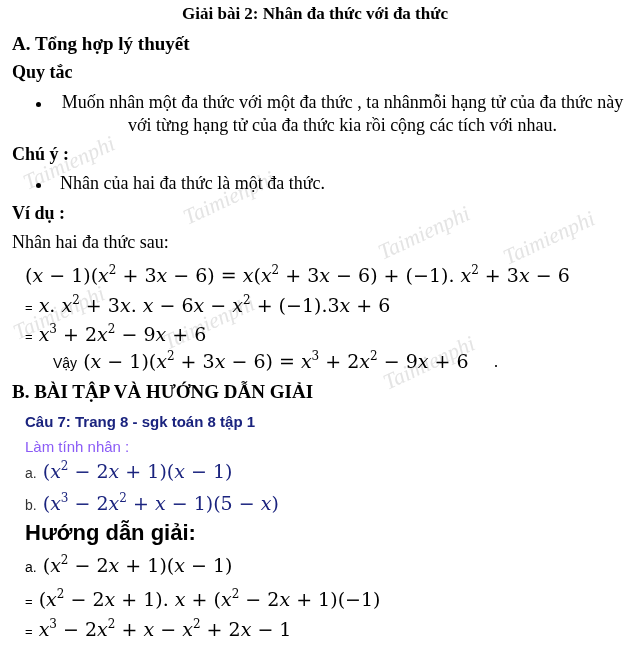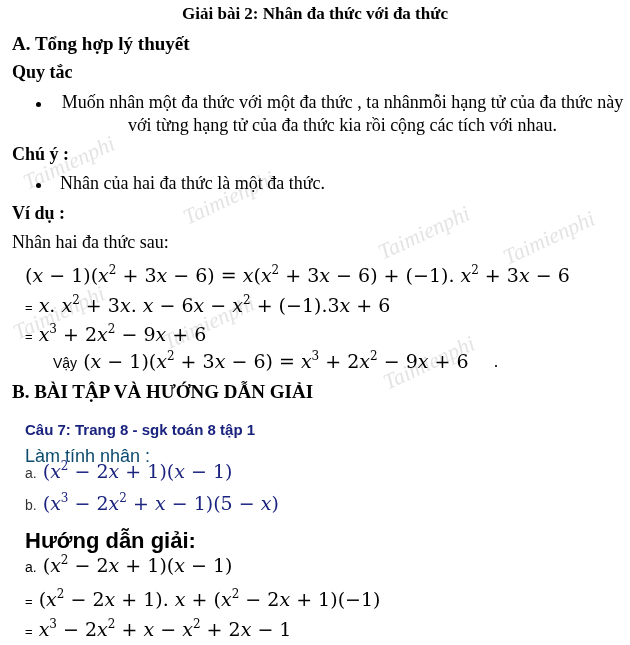--- a/index.html
+++ b/index.html
@@ -1,30 +1,30 @@
 <!DOCTYPE html>
 <html><head>
   <meta charset="utf-8">
   <style>
     html, body { margin: 0; padding: 0; background: #ffffff; }
     body { width: 630px; height: 645px; position: relative; overflow: hidden; color: #000; }
     .serif { font-family: "Liberation Serif", "DejaVu Serif", serif; }
-    .sans { font-family: "Liberation Sans", "DejaVu Sans", sans-serif; margin-top: 8px; }
+    .sans { font-family: "Liberation Sans", "DejaVu Sans", sans-serif; }
     .math { font-family: "DejaVu Serif", "Liberation Serif", serif; font-size: 19px; }
     .math i { font-style: italic; }
     .abs { position: absolute; white-space: nowrap; }
     .title { left: 0; width: 630px; top: 4px; text-align: center; font-weight: bold; font-size: 17px; }
     .h-a { left: 12px; top: 33px; font-weight: bold; font-size: 19px; }
     .h2 { font-weight: bold; font-size: 18px; left: 12px; }
     .bullet-dot { position: absolute; left: 36px; width: 5px; height: 5px; background: #000; border-radius: 50%; }
     .bullet-text { left: 60px; font-size: 18px; line-height: 23px; white-space: normal; width: 565px; }
     .body18 { font-size: 18px; left: 12px; }
     .eqsign { font-family: "Liberation Sans", sans-serif; font-size: 13px; }
     .blue-h { color: #1a237e; font-weight: bold; font-size: 15px; left: 25px; }
-    .gray { color: #0c4a6e; font-size: 18px; left: 25px; }
+    .gray { color: #8b5cf6; font-size: 15px; left: 25px; }
     .navy { color: #1a237e; }
     .label-sm { font-family: "Liberation Sans", sans-serif; font-size: 14px; }
     .h-guide { left: 25px; top: 520px; font-weight: bold; font-size: 22px; }
     sup { font-size: 12px; vertical-align: 8px; line-height: 0; }
     .watermark { position: absolute; color: #e4e4e4; font-family: "Liberation Serif", serif; font-style: italic; font-size: 22px; transform: rotate(-25deg); pointer-events: none; }
   </style>
 </head>
 <body>
 
 <div class="watermark" style="left:20px;top:150px;">Taimienphi</div>

